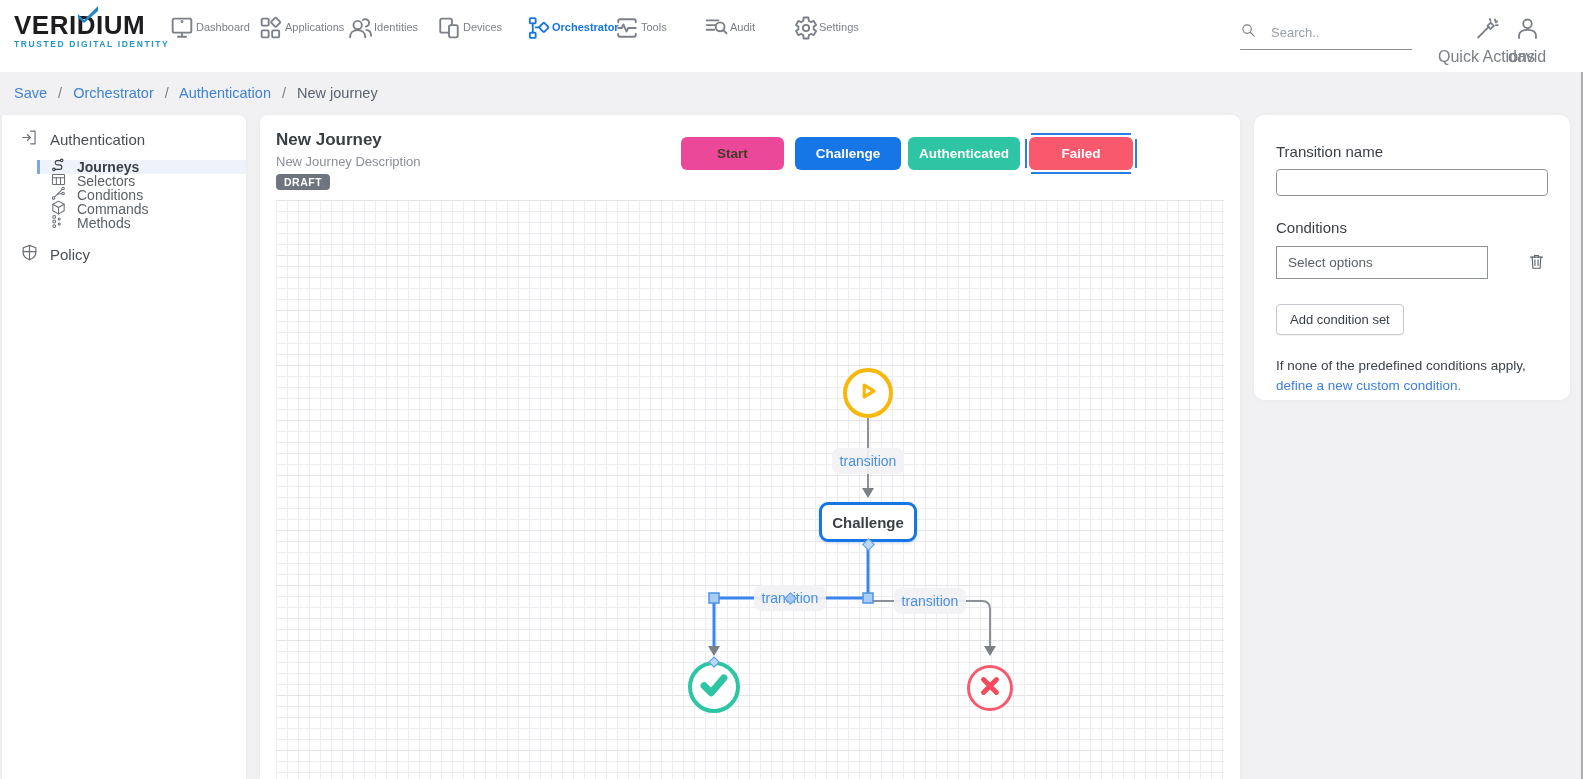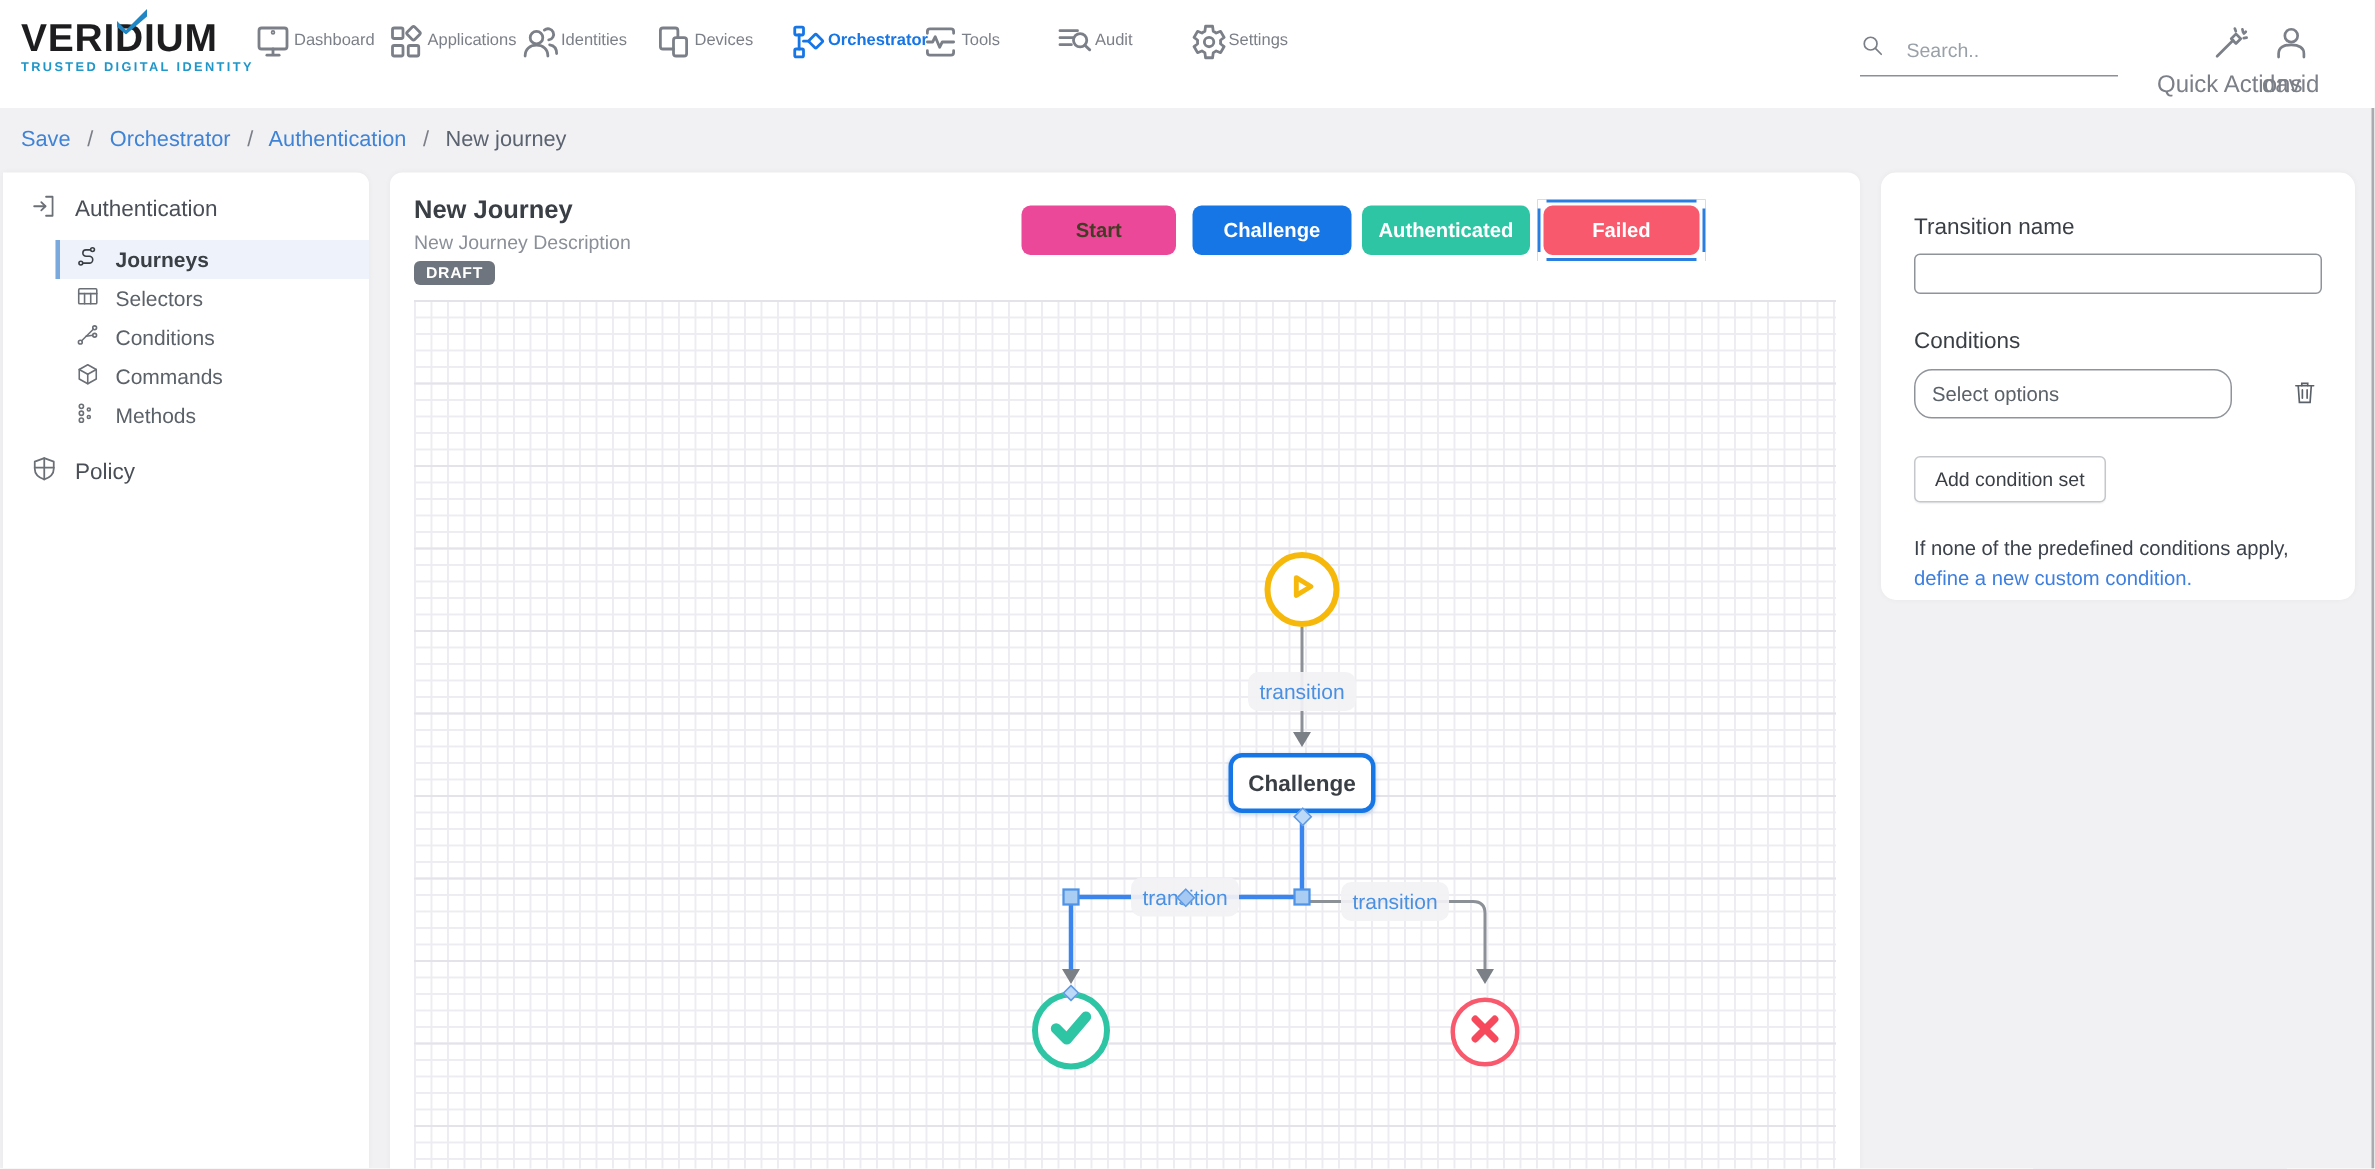--- a/index.html
+++ b/index.html
@@ -47,21 +47,21 @@
   
   .card { position:absolute; background:#fff; border-radius:8px; box-shadow:0 0 4px rgba(0,0,0,0.04); }
   .sidebar { left:2px; top:115px; width:244px; height:664px; border-radius:0 8px 0 0; }
   .main { left:260px; top:115px; width:980px; height:672px; }
   .panel { left:1254px; top:115px; width:316px; height:285px; border-radius:10px; }
 
   
   .side-head { display:flex; align-items:center; gap:11px; padding-left:18px; height:28px; margin-top:10px; font-size:15px; color:#4a4f57; cursor:pointer; }
   .sidebar svg { stroke:#6b7077; fill:none; stroke-width:1.5; stroke-linecap:round; stroke-linejoin:round; }
   .side-list { margin-top:7px; }
-  .side-item { margin-left:35px; height:26px; display:flex; align-items:center; gap:10px; padding-left:13px; font-size:14px; color:#5b6168; cursor:pointer; }
+  .side-item { margin-left:35px; height:14px; display:flex; align-items:center; gap:10px; padding-left:13px; font-size:14px; color:#5b6168; cursor:pointer; }
   .side-item.active { border-left:3px solid #7aa9dd; padding-left:10px; background:#eef3fb; color:#3a3f45; font-weight:bold; }
   .side-item.active svg { stroke:#3a3f45; }
   .policy-head { margin-top:10px; }
 
   
   .jtitle { position:absolute; left:16px; top:15px; font-size:17px; font-weight:bold; color:#3a3f45; }
   .jdesc { position:absolute; left:16px; top:39px; font-size:13px; color:#8a8f98; }
   .jbadge { position:absolute; left:16px; top:59px; background:#6e757e; color:#fff; font-size:10.5px; font-weight:bold; letter-spacing:0.5px; padding:2px 8px; border-radius:4px; }
 
   .stbtn { position:absolute; top:22px; height:33px; border:none; border-radius:6px; font-size:13.5px; font-weight:bold; cursor:pointer; font-family:"Liberation Sans",sans-serif; }
@@ -99,21 +99,21 @@
   .dmd-challenge { left:588px; top:340px; }
   .dmd-mid { left:510px; top:394px; background:#a5c9f2; }
   .dmd-check { left:434px; top:458px; width:8px; height:8px; }
 
   
   .panel-inner { padding:28px 22px 0 22px; }
   .p-label { font-size:15px; color:#3a3f45; }
   .p-input { width:272px; height:27px; border:1px solid #8f949b; border-radius:4px; margin-top:9px; outline:none; padding:0 8px; font-size:13px; font-family:"Liberation Sans",sans-serif; color:#333; }
   .cond-label { margin-top:23px; }
   .cond-row { display:flex; align-items:center; margin-top:10px; }
-  .cond-select { width:212px; height:33px; border:1px solid #8f949b; border-radius:12px; outline:none; padding:0 11px; font-size:13.5px; font-family:"Liberation Sans",sans-serif; color:#333; }
+  .cond-select { width:212px; height:33px; border:1px solid #8f949b; border-radius:0; outline:none; padding:0 11px; font-size:13.5px; font-family:"Liberation Sans",sans-serif; color:#333; }
   .cond-select::placeholder { color:#5b6168; }
   .trash-btn { margin-left:auto; background:none; border:none; cursor:pointer; padding:2px; }
   .trash-btn svg { stroke:#5b6168; fill:none; stroke-width:1.4; stroke-linecap:round; }
   .add-btn { margin-top:25px; background:#fff; border:1px solid #c4c7cc; border-radius:4px; padding:7px 13px; font-size:13px; color:#3a3f45; cursor:pointer; font-family:"Liberation Sans",sans-serif; box-shadow:0 1px 1px rgba(0,0,0,0.05); }
   .p-note { margin-top:21px; width:274px; font-size:13.5px; line-height:1.45; color:#3c424b; }
   .p-note a { color:#3d7fe0; text-decoration:none; cursor:pointer; }
 
   .win-edge { position:absolute; right:0; top:72px; width:2px; height:707px; background:#ababaf; }
 </style>
 </head>

